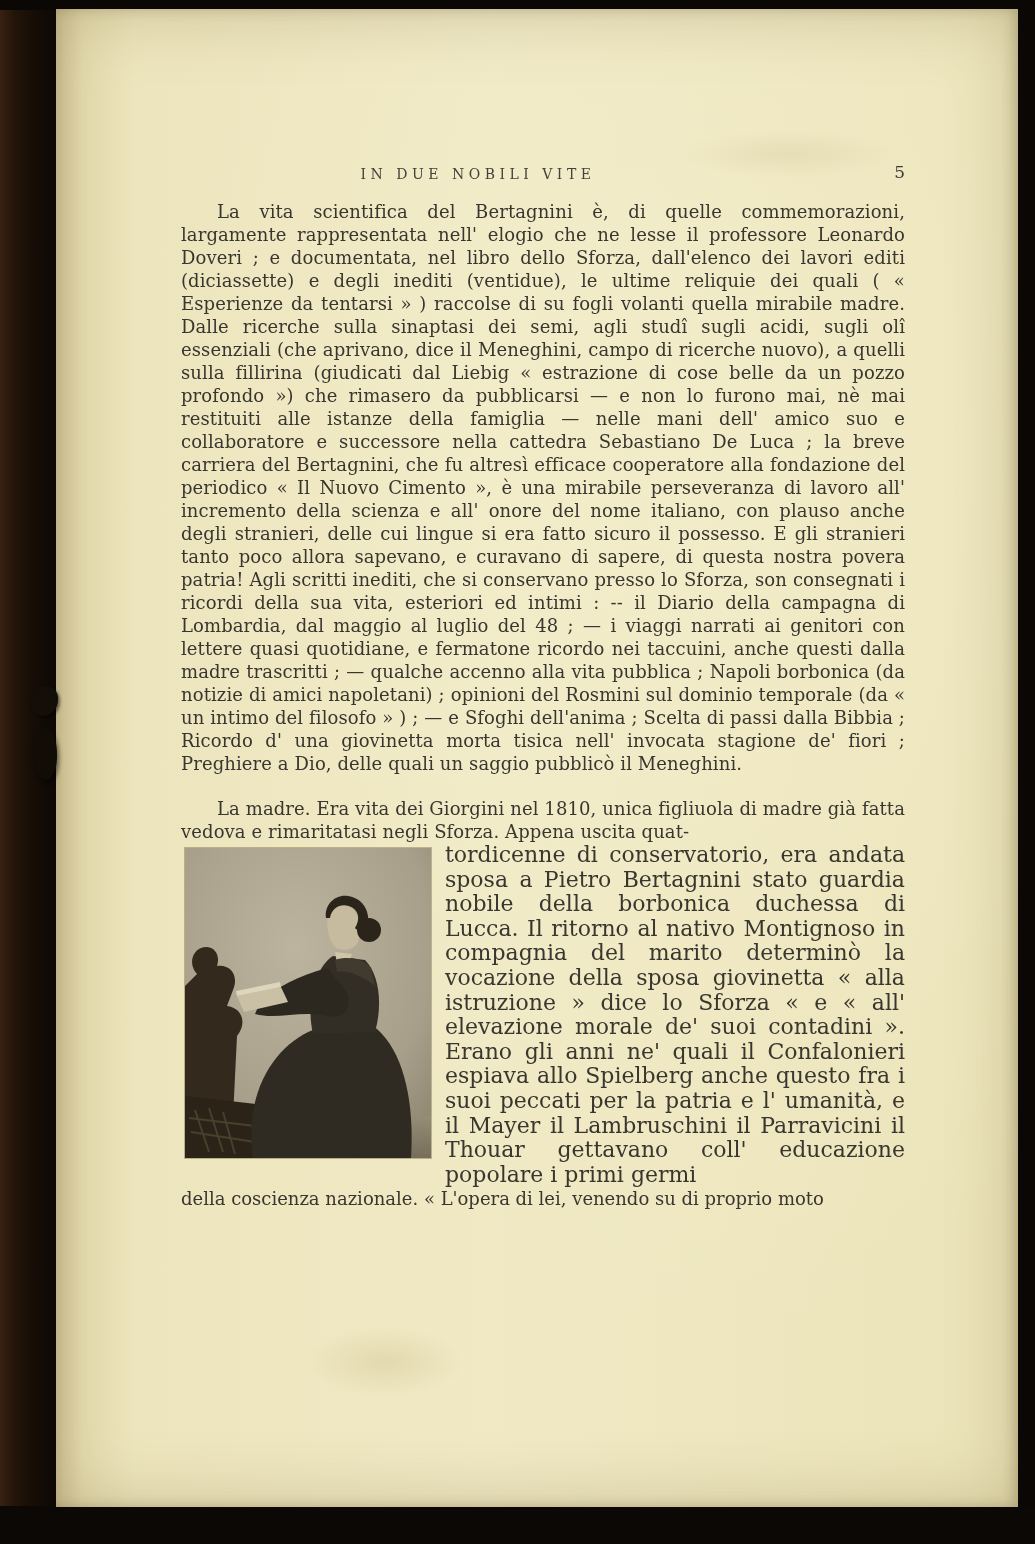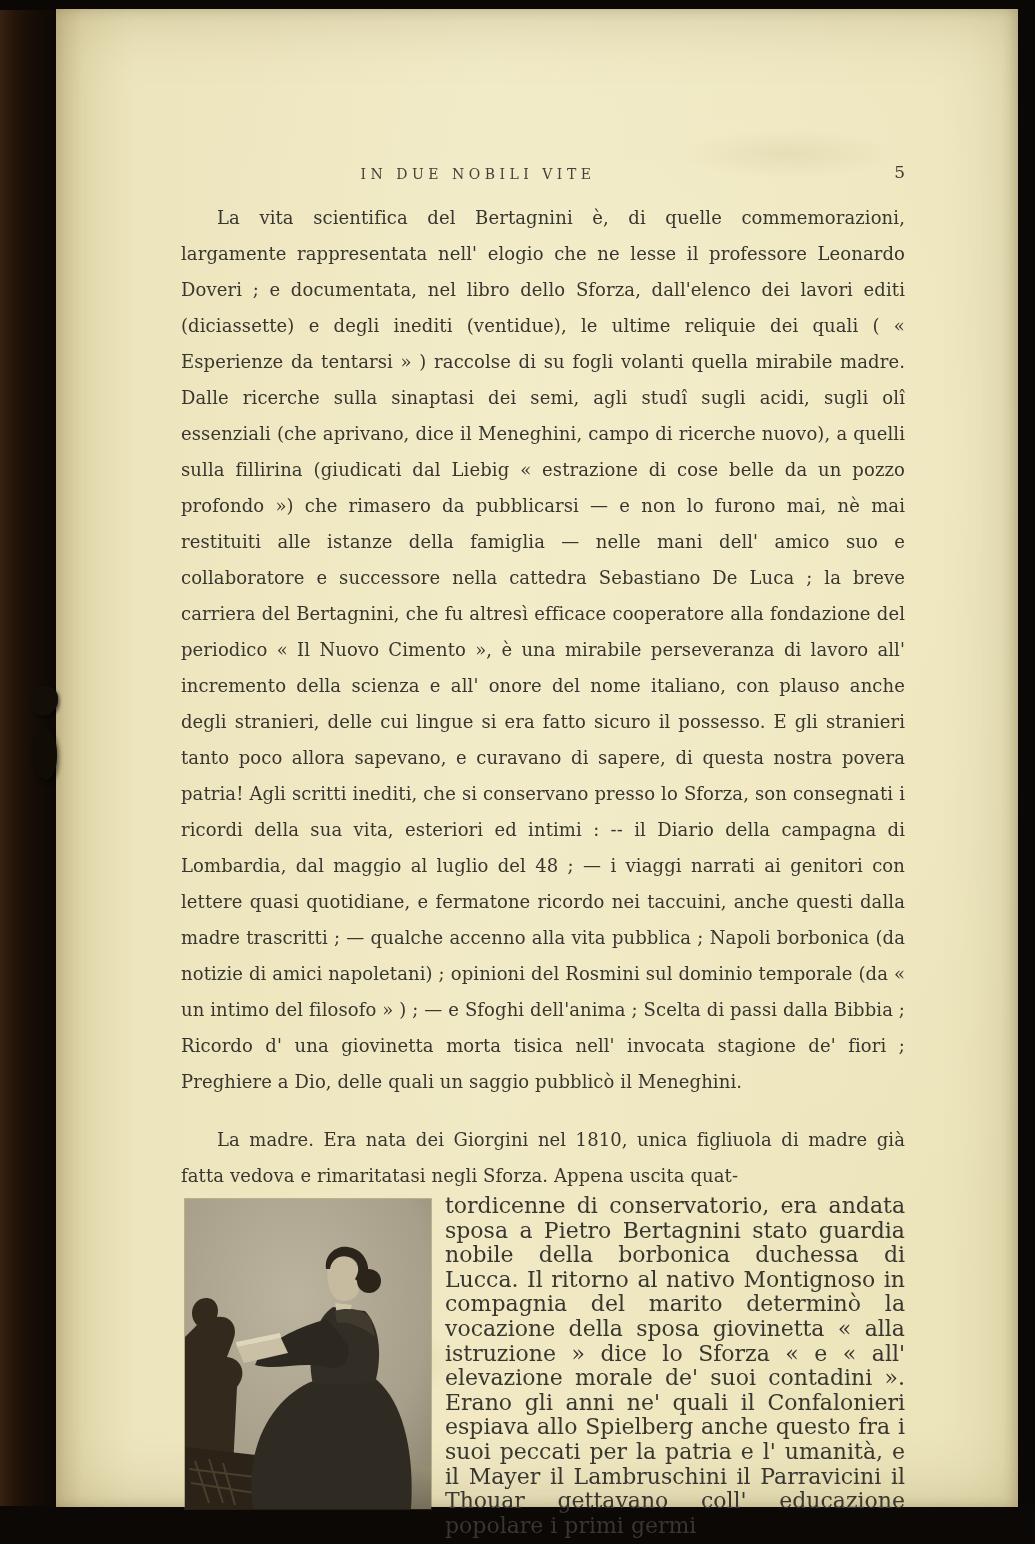--- a/index.html
+++ b/index.html
@@ -51,21 +51,21 @@
   }
   .page-number {
     position:absolute; right:0; top:-2px;
     font-size:17px;
     color:#3e3b33;
   }
 
   .para {
     text-align:justify;
     font-size:18px;
-    line-height:36px;
+    line-height:23px;
     letter-spacing:.1px;
     color:#393630;
   }
   .indent { text-indent:36px; }
   .para-madre-intro { margin-top:22px; }
 
   .para2-flow { text-align:justify; font-size:22px; line-height:24.6px; color:#393630; }
 
   .photo-float {
     float:left;
@@ -118,21 +118,21 @@
 
     <div class="page-inner">
 
       <div class="header-row">
         <span class="running-title">IN DUE NOBILI VITE</span>
         <span class="page-number">5</span>
       </div>
 
       <div class="para indent">La vita scientifica del Bertagnini è, di quelle commemorazioni, largamente rappresentata nell' elogio che ne lesse il professore Leonardo Doveri ; e documentata, nel libro dello Sforza, dall'elenco dei lavori editi (diciassette) e degli inediti (ventidue), le ultime reliquie dei quali ( « Esperienze da tentarsi » ) raccolse di su fogli volanti quella mirabile madre. Dalle ricerche sulla sinaptasi dei semi, agli studî sugli acidi, sugli olî essenziali (che aprivano, dice il Meneghini, campo di ricerche nuovo), a quelli sulla fillirina (giudicati dal Liebig « estrazione di cose belle da un pozzo profondo ») che rimasero da pubblicarsi — e non lo furono mai, nè mai restituiti alle istanze della famiglia — nelle mani dell' amico suo e collaboratore e successore nella cattedra Sebastiano De Luca ; la breve carriera del Bertagnini, che fu altresì efficace cooperatore alla fondazione del periodico « Il Nuovo Cimento », è una mirabile perseveranza di lavoro all' incremento della scienza e all' onore del nome italiano, con plauso anche degli stranieri, delle cui lingue si era fatto sicuro il possesso. E gli stranieri tanto poco allora sapevano, e curavano di sapere, di questa nostra povera patria! Agli scritti inediti, che si conservano presso lo Sforza, son consegnati i ricordi della sua vita, esteriori ed intimi : -- il Diario della campagna di Lombardia, dal maggio al luglio del 48 ; — i viaggi narrati ai genitori con lettere quasi quotidiane, e fermatone ricordo nei taccuini, anche questi dalla madre trascritti ; — qualche accenno alla vita pubblica ; Napoli borbonica (da notizie di amici napoletani) ; opinioni del Rosmini sul dominio temporale (da « un intimo del filosofo » ) ; — e Sfoghi dell'anima ; Scelta di passi dalla Bibbia ; Ricordo d' una giovinetta morta tisica nell' invocata stagione de' fiori ; Preghiere a Dio, delle quali un saggio pubblicò il Meneghini.</div>
 
-      <div class="para indent para-madre-intro">La madre. Era nata dei Giorgini nel 1810, unica figliuola di madre già fatta vedova e rimaritatasi negli Sforza. Appena uscita quat-</div>
+      <div class="para indent para-madre-intro">La madre. Era vita dei Giorgini nel 1810, unica figliuola di madre già fatta vedova e rimaritatasi negli Sforza. Appena uscita quat-</div>
 
       <div class="para2-flow">
         <span class="photo-float">
           <svg viewBox="0 0 246 310" width="246" height="310" xmlns="http://www.w3.org/2000/svg" role="img">
             <defs>
               <radialGradient id="pbg" cx="45%" cy="32%" r="85%">
                 <stop offset="0%" stop-color="#bcb49f"></stop>
                 <stop offset="65%" stop-color="#a89f8a"></stop>
                 <stop offset="100%" stop-color="#8a816c"></stop>
               </radialGradient>
@@ -163,19 +163,20 @@
 
             <path d="M141,70 C139,56 151,46 163,48 C177,50 185,62 183,76 C179,82 173,84 170,80 C175,72 174,64 168,60 C159,54 147,58 145,70 Z" fill="#2a241a"></path>
             <circle cx="184" cy="82" r="12" fill="#2a241a"></circle>
 
             <path d="M150,112 C162,108 178,110 186,120 L190,138 C178,128 162,122 152,124 Z" fill="#413a2e"></path>
           </svg>
         </span>
         <span>tordicenne di conservatorio, era andata sposa a Pietro Bertagnini stato guardia nobile della borbonica duchessa di Lucca. Il ritorno al nativo Montignoso in compagnia del marito determinò la vocazione della sposa giovinetta « alla istruzione » dice lo Sforza « e « all' elevazione morale de' suoi contadini ». Erano gli anni ne' quali il Confalonieri espiava allo Spielberg anche questo fra i suoi peccati per la patria e l' umanità, e il Mayer il Lambruschini il Parravicini il Thouar gettavano coll' educazione popolare i primi germi</span>
       </div>
 
+      <div class="para-tail">della coscienza nazionale. « L'opera di lei, venendo su di proprio moto</div>
 
     </div>
   </div>
 
   <div class="binding-mark-1"></div>
   <div class="binding-mark-2"></div>
 </div>
 
 </body></html>

